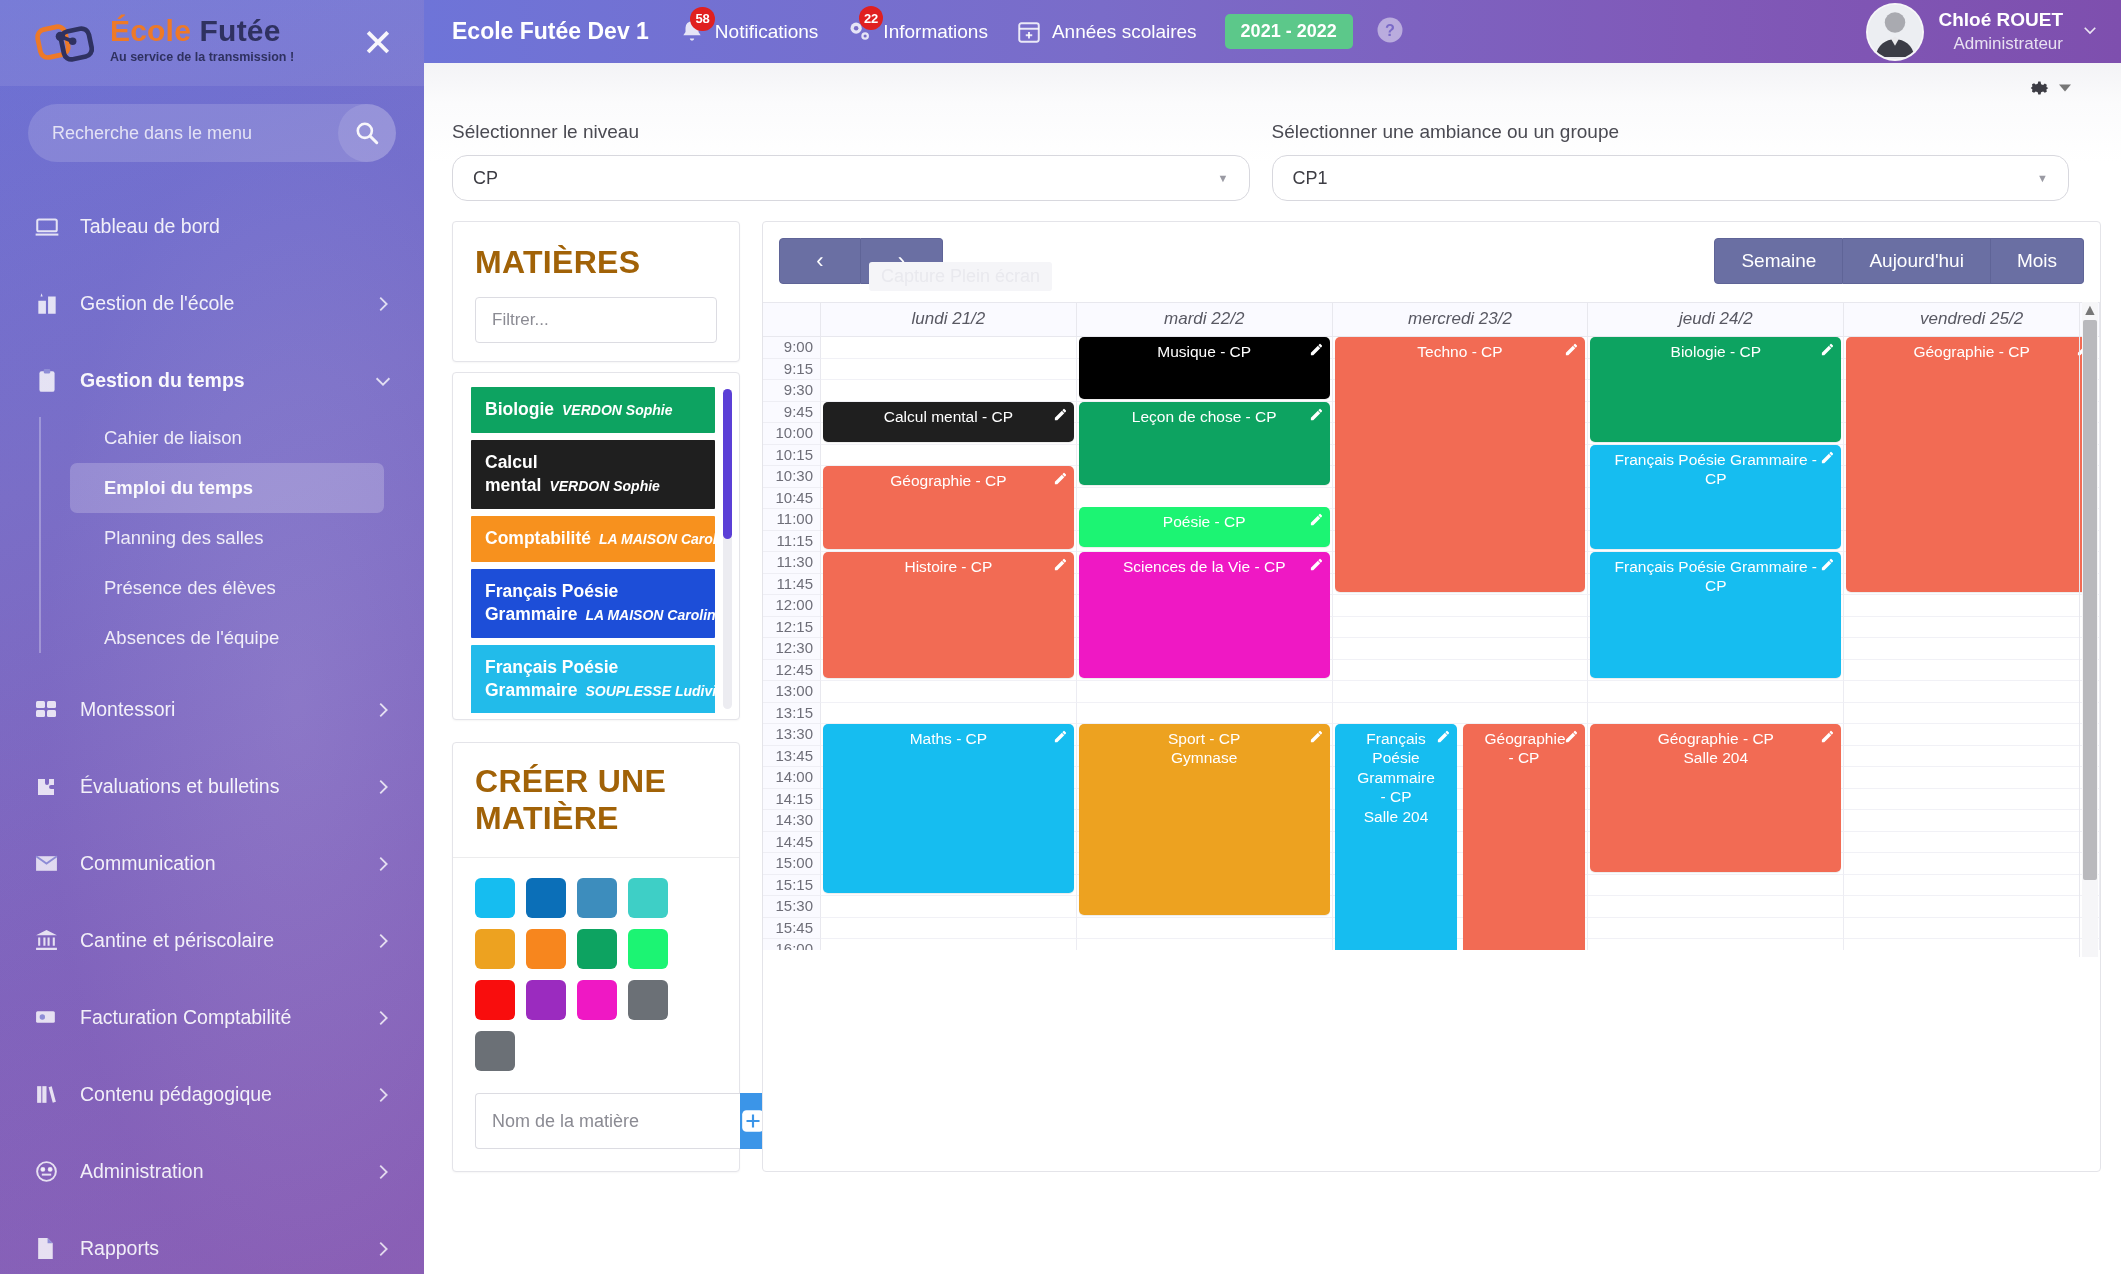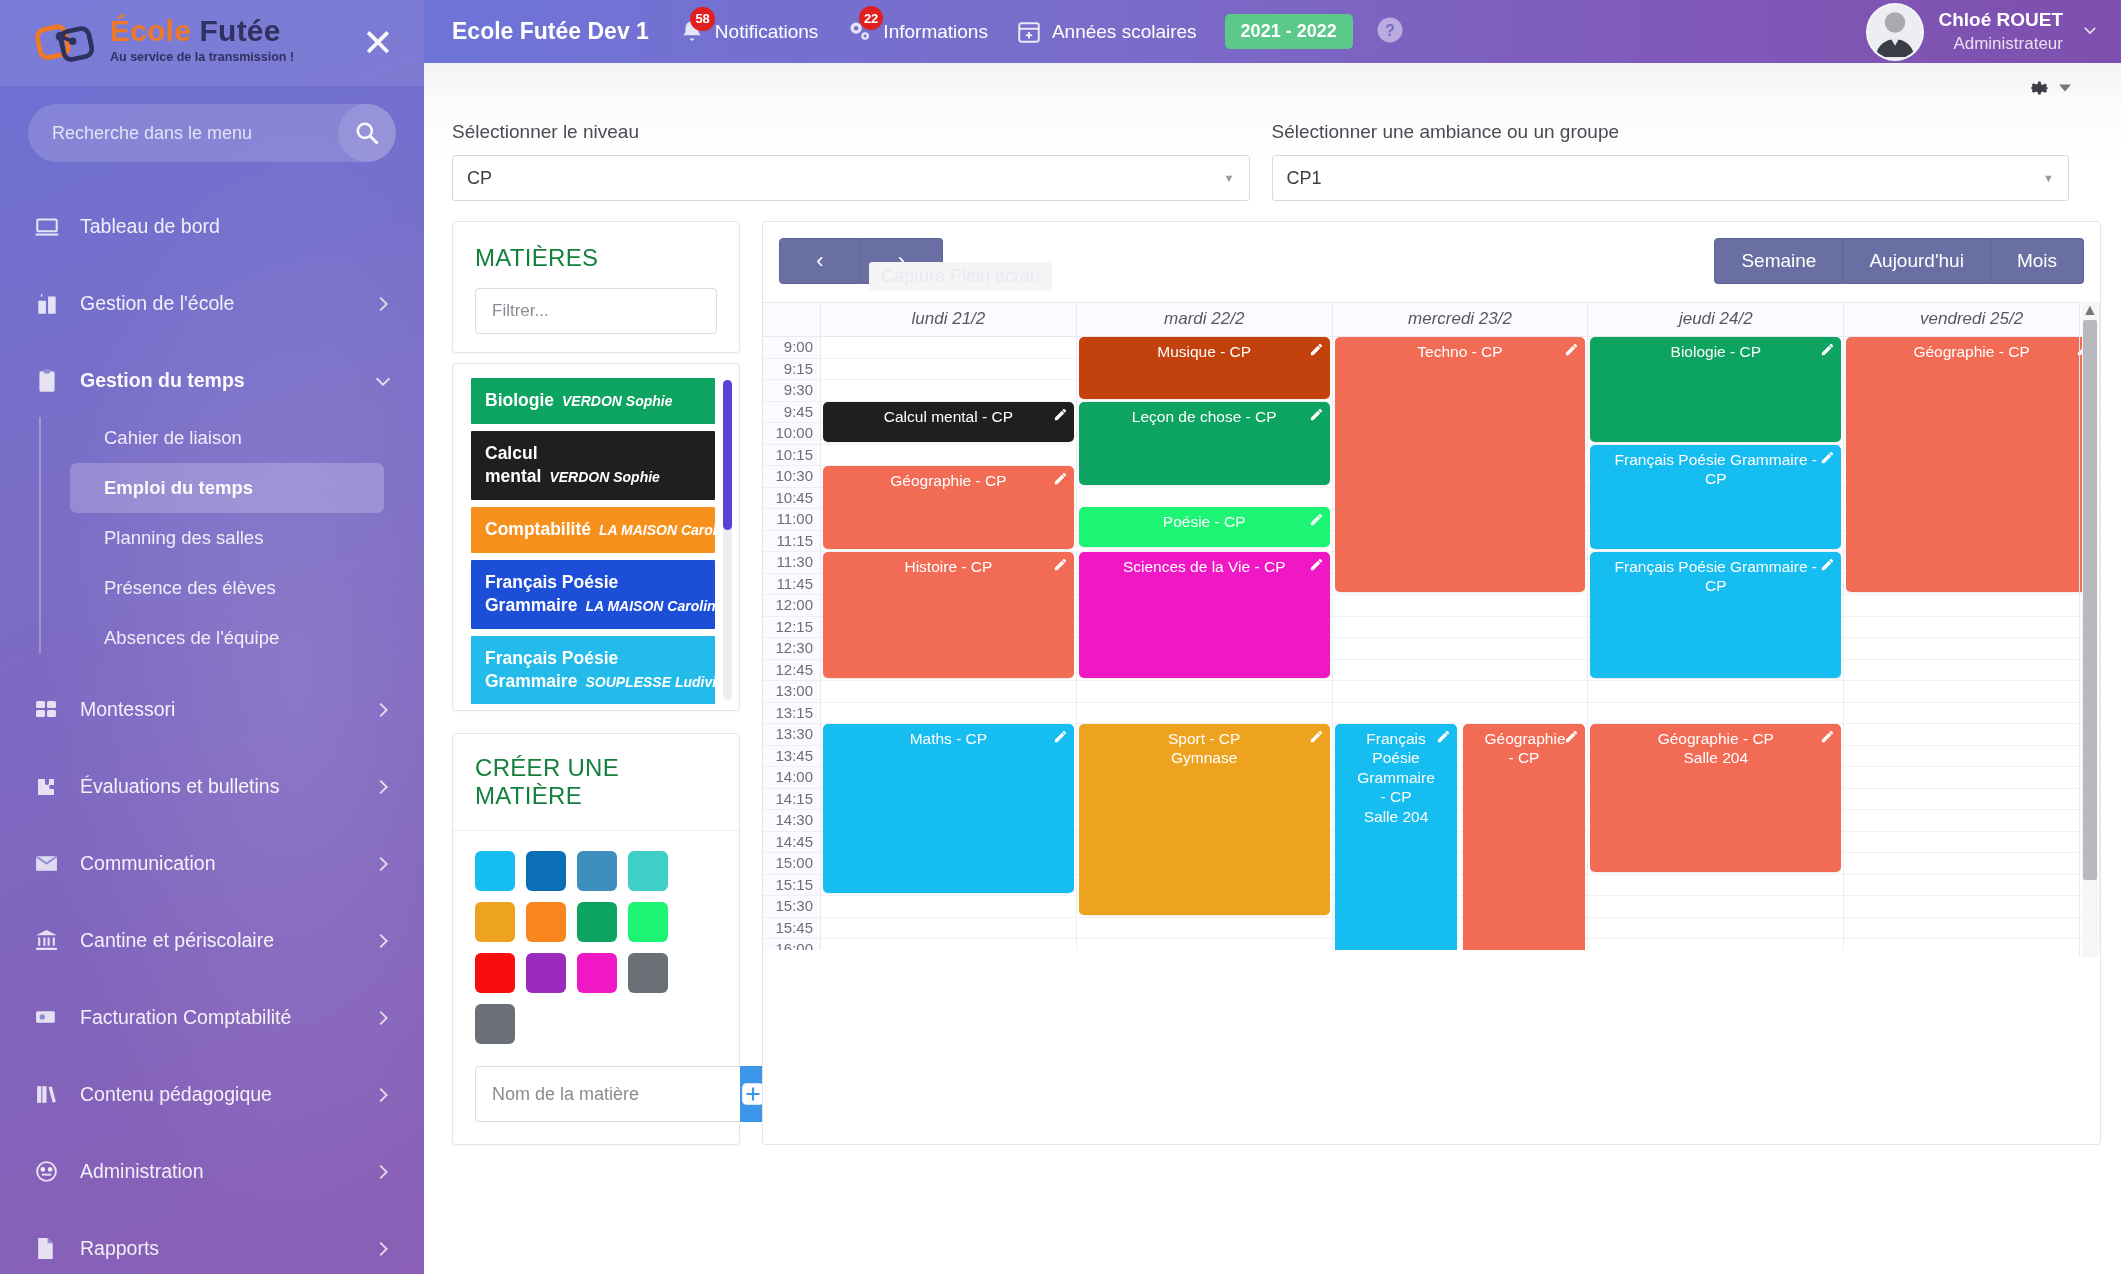--- a/index.html
+++ b/index.html
@@ -109,37 +109,37 @@
     position: absolute; left: 424px; top: 63px; width: 1697px; height: 1211px;
     background: linear-gradient(180deg,#f3f3f6 0%, #fbfbfc 40px, #ffffff 100px);
     overflow: hidden;
   }
   .gear-row { display: flex; justify-content: flex-end; padding: 14px 50px 0 0; }
   .gear-btn { display: flex; align-items: center; gap: 8px; color: #444; cursor: pointer;}
   .filters { display: flex; padding: 22px 52px 0 28px; gap: 22px; }
   .filter-col { flex: 1; }
   .filter-lbl { font-size: 19px; color: #4a4a52; margin-bottom: 12px; }
   .sel {
-    height: 46px; border: 1px solid #d8d8de; border-radius: 3px; background: #fff;
-    display: flex; align-items: center; padding: 0 14px; font-size: 18px; color: #3d3d44;
+    height: 46px; border: 1px solid #d8d8de; border-radius: 15px; background: #fff;
+    display: flex; align-items: center; padding: 0 20px; font-size: 18px; color: #3d3d44;
     cursor: pointer;
   }
   .sel .v { flex: 1; }
   .sel .ar { color: #9a9aa3; font-size: 11px; }
 
   .panels { display: flex; padding: 20px 20px 0 28px; gap: 22px; }
 
   
   .leftcol { width: 288px; flex: 0 0 288px; }
   .card {
     background: #fff; border: 1px solid #e4e4e9; border-radius: 4px;
     box-shadow: 0 1px 2px rgba(0,0,0,.04);
   }
   .card-head { padding: 22px 22px 18px 22px; }
-  .card-title { font-size: 24px; color: #15803d; font-weight: 400; letter-spacing: .3px; }
+  .card-title { font-size: 32px; color: #a16207; font-weight: 700; letter-spacing: .3px; }
   .filter-input {
     margin-top: 16px; width: 100%; height: 46px; border: 1px solid #dcdce2; border-radius: 4px;
     padding: 0 16px; font-size: 17px; color: #55555e; outline: none;
     font-family: "Liberation Sans", sans-serif;
   }
   .filter-input::placeholder { color: #8b8b93; }
   .subj-list-card { margin-top: 10px; position: relative; padding: 14px 16px 6px 18px; height: 348px; overflow: hidden;}
   .subj-scroll { height: 100%; overflow: hidden; padding-right: 8px; }
   .subj {
     border-radius: 1px; color: #fff; padding: 11px 14px; margin-bottom: 7px;
@@ -875,21 +875,21 @@
                   <span class="pen"><svg width="15" height="15" viewBox="0 0 24 24" fill="#fff">
                       <path d="M3 17.2V21h3.8L18 9.8 14.2 6 3 17.2zM20.7 7.1a1 1 0 000-1.4l-2.4-2.4a1 1 0 00-1.4 0l-1.9 1.9L18.8 9l1.9-1.9z"></path>
                     </svg></span>
                 </div>
                 <div class="ev" style="background: rgb(22, 189, 240); top: 387px; height: 169px; left: calc(0% + 2px); width: calc(20% - 5px);">
                   <span class="evtxt">Maths - CP</span>
                   <span class="pen"><svg width="15" height="15" viewBox="0 0 24 24" fill="#fff">
                       <path d="M3 17.2V21h3.8L18 9.8 14.2 6 3 17.2zM20.7 7.1a1 1 0 000-1.4l-2.4-2.4a1 1 0 00-1.4 0l-1.9 1.9L18.8 9l1.9-1.9z"></path>
                     </svg></span>
                 </div>
-                <div class="ev" style="background: #c2410c; top: 0px; height: 61.5px; left: calc(20% + 2px); width: calc(20% - 5px);">
+                <div class="ev" style="background: #000000; top: 0px; height: 61.5px; left: calc(20% + 2px); width: calc(20% - 5px);">
                   <span class="evtxt">Musique - CP</span>
                   <span class="pen"><svg width="15" height="15" viewBox="0 0 24 24" fill="#fff">
                       <path d="M3 17.2V21h3.8L18 9.8 14.2 6 3 17.2zM20.7 7.1a1 1 0 000-1.4l-2.4-2.4a1 1 0 00-1.4 0l-1.9 1.9L18.8 9l1.9-1.9z"></path>
                     </svg></span>
                 </div>
                 <div class="ev" style="background: rgb(13, 163, 97); top: 64.5px; height: 83px; left: calc(20% + 2px); width: calc(20% - 5px);">
                   <span class="evtxt">Leçon de chose - CP</span>
                   <span class="pen"><svg width="15" height="15" viewBox="0 0 24 24" fill="#fff">
                       <path d="M3 17.2V21h3.8L18 9.8 14.2 6 3 17.2zM20.7 7.1a1 1 0 000-1.4l-2.4-2.4a1 1 0 00-1.4 0l-1.9 1.9L18.8 9l1.9-1.9z"></path>
                     </svg></span>

